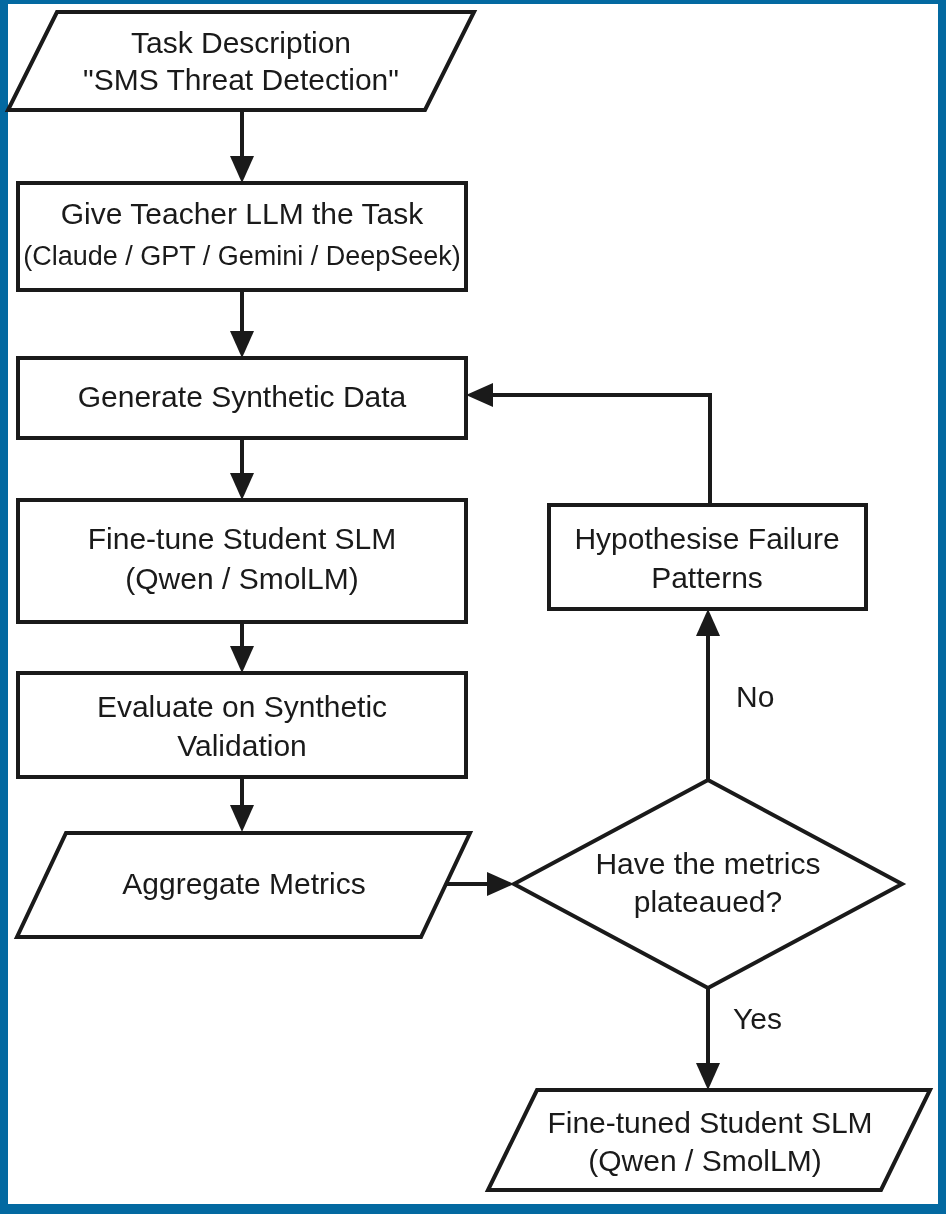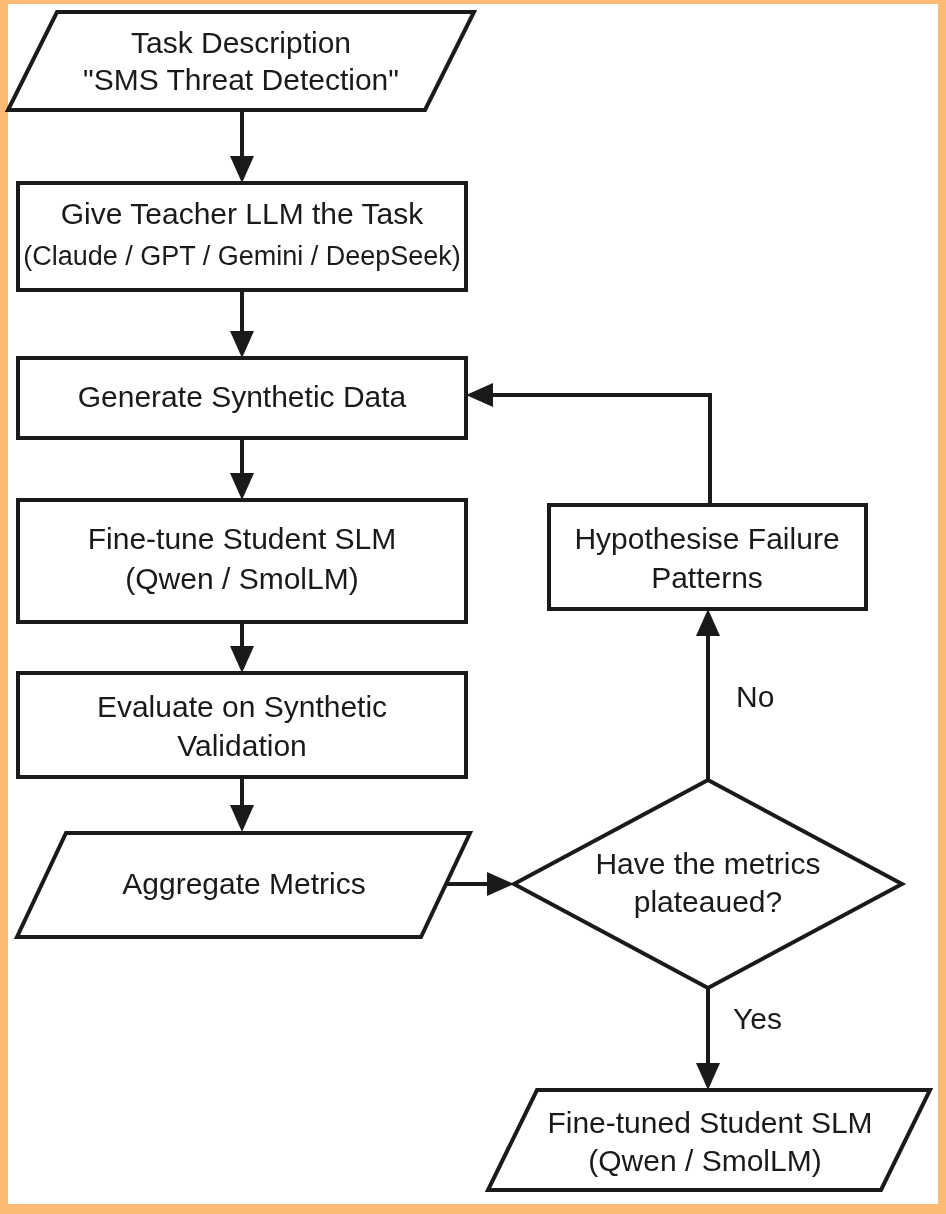--- a/index.html
+++ b/index.html
@@ -4,21 +4,21 @@
 <style>
   html, body {
     margin: 0;
     padding: 0;
     background: #eaf6fd;
   }
   #page {
     position: relative;
     width: 946px;
     height: 1214px;
-    background: #fdba74;
+    background: #0369a1;
     overflow: hidden;
     font-family: "Liberation Sans", sans-serif;
   }
   #canvas {
     position: absolute;
     left: 8px;
     top: 4px;
     width: 930px;
     height: 1200px;
     background: #ffffff;

